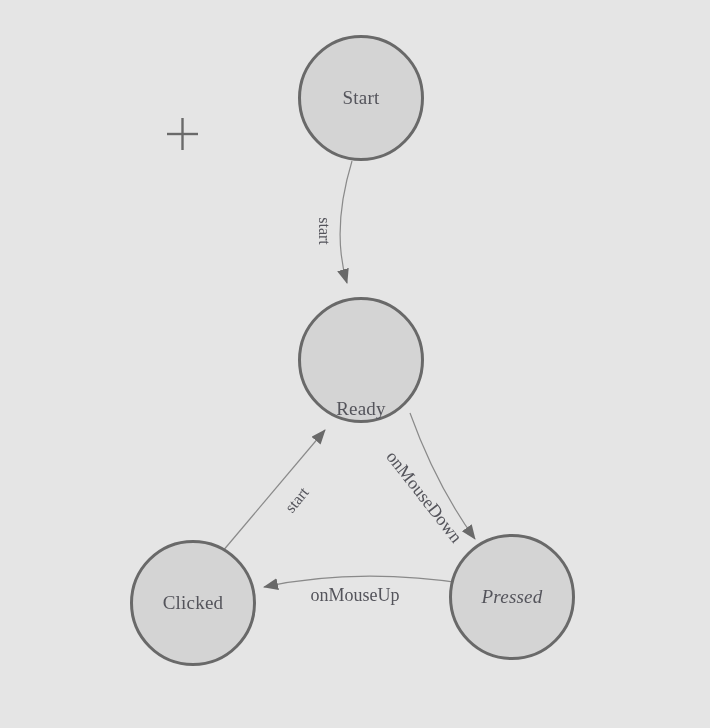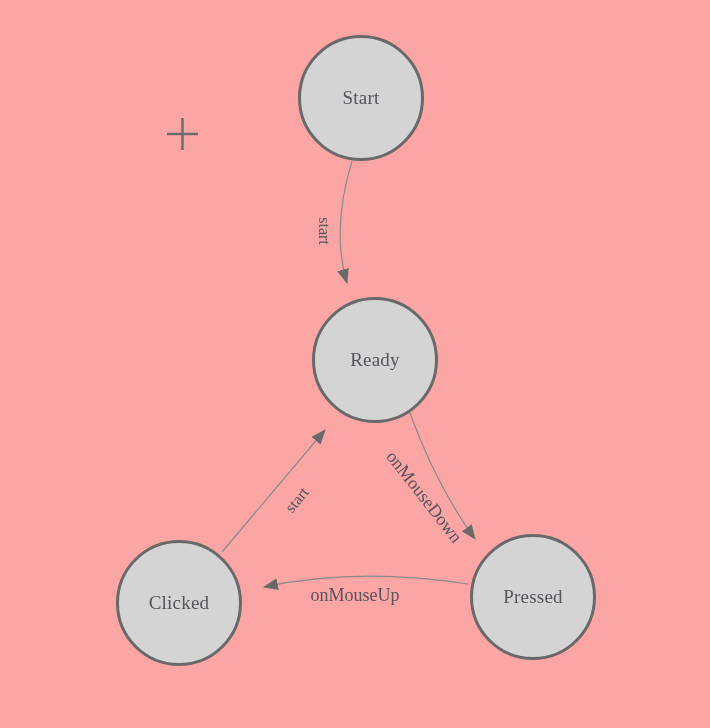--- a/index.html
+++ b/index.html
@@ -4,21 +4,21 @@
 <style>
   html, body {
     margin: 0;
     padding: 0;
     background: #ffffff;
   }
   .canvas {
     position: relative;
     width: 710px;
     height: 728px;
-    background: #fca5a5;
+    background: #e5e5e5;
     overflow: hidden;
     font-family: "Liberation Serif", "DejaVu Serif", serif;
   }
   .edges-layer {
     position: absolute;
     left: 0;
     top: 0;
   }
   .state-node {
     position: absolute;
@@ -69,29 +69,29 @@
     <g stroke="#6a6a6a" stroke-width="2.4">
       <line x1="167" y1="134" x2="198" y2="134"></line>
       <line x1="182.5" y1="118" x2="182.5" y2="150"></line>
     </g>
   </svg>
 
   <div class="state-node" style="left:298px; top:35px;">
     <span>Start</span>
   </div>
 
-  <div class="state-node" style="left:312px; top:297px;">
+  <div class="state-node" style="left:298px; top:297px;align-items:flex-end;">
     <span>Ready</span>
   </div>
 
-  <div class="state-node" style="left:116px; top:540px;">
+  <div class="state-node" style="left:130px; top:540px;">
     <span>Clicked</span>
   </div>
 
-  <div class="state-node" style="left:470px; top:534px;">
+  <div class="state-node" style="left:449px; top:534px;font-style:italic;">
     <span>Pressed</span>
   </div>
 
   <div class="edge-label small" style="left:324px; top:231px; transform: translate(-50%,-50%) rotate(90deg);">start</div>
 
   <div class="edge-label big" style="left:424px; top:497px; transform: translate(-50%,-50%) rotate(52deg);">onMouseDown</div>
 
   <div class="edge-label big" style="left:355px; top:563px; transform: translate(-50%,-50%); margin-top: 32px;">onMouseUp</div>
 
   <div class="edge-label small" style="left:297px; top:500px; transform: translate(-50%,-50%) rotate(-51deg);">start</div>

